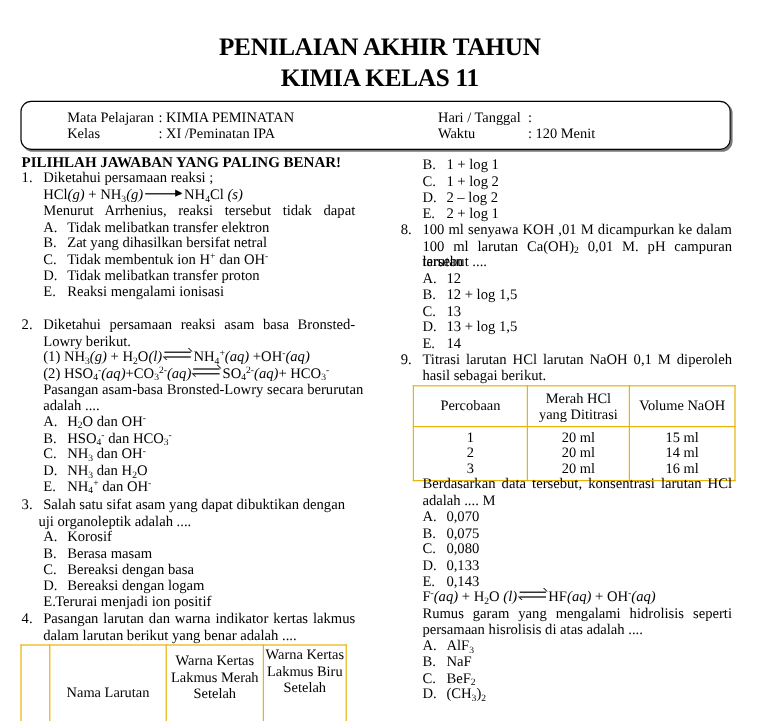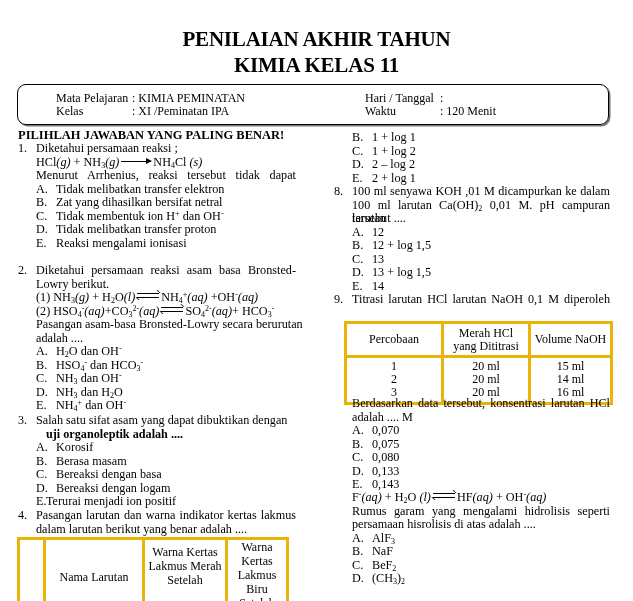--- a/index.html
+++ b/index.html
@@ -15,21 +15,21 @@
   .line { height:13.5px; white-space:nowrap; position:relative; }
   .just { text-align:justify; text-align-last:justify; white-space:normal; }
   .num { position:absolute; left:0; }
   .opt { position:absolute; }
   .opt-l { position:absolute; }
   sub, sup { font-size:8px; line-height:0; }
   sub { vertical-align:-2px; } sup { vertical-align:4px; }
   i { font-style:italic; }
   .heading { position:absolute; left:18px; top:128px; font-weight:bold; font-size:12.5px; line-height:14px; }
   table { border-collapse:collapse; position:absolute; font-size:12px; }
-  td, th { border:3px solid #eab308; font-weight:normal; text-align:center; padding:0; }
+  td, th { border:1px solid #eab308; font-weight:normal; text-align:center; padding:0; }
   .eqarrow { display:inline-block; width:22px; height:9px; position:relative; vertical-align:1px; margin:0 2px; }
   .eqarrow:before { content:""; position:absolute; left:0; right:0; top:2px; border-top:1px solid #000; }
   .eqarrow:after { content:""; position:absolute; left:0; right:0; top:6px; border-top:1px solid #000; }
   .eqarrow .h1 { position:absolute; right:0; top:-1px; width:5px; height:3px; border-right:1px solid #000; transform:skewX(45deg); }
   .eqarrow .h2 { position:absolute; left:0; top:6px; width:5px; height:3px; border-left:1px solid #000; transform:skewX(45deg); }
   .arrow { display:inline-block; width:30px; height:1px; background:#000; vertical-align:4px; position:relative; margin:0 2px; }
   .arrow:after { content:""; position:absolute; right:-1px; top:-3px; border-left:6px solid #000; border-top:3.5px solid transparent; border-bottom:3.5px solid transparent; }
 </style>
 </head>
 <body>
@@ -123,21 +123,21 @@
       <span class="opt" style="left:38px;">NH<sub>4</sub><sup>+</sup> dan OH<sup>-</sup></span>
     </div>
 </div>
 
 <div class="q-wrap" style="left:18px;top:414px;width:278px;">
   <div class="line">
       <span class="num">3.</span>
       <span style="position:absolute;left:18px;">Salah satu sifat asam yang dapat dibuktikan dengan</span>
     </div>
   <div class="line">
-      <span style="position:absolute;left:28px;font-weight:bold;">uji organoleptik adalah ....</span>
+      <span style="position:absolute;left:14px;">uji organoleptik adalah ....</span>
     </div>
   <div class="line">
       <span class="opt-l" style="left:18px;">A.</span>
       <span class="opt" style="left:38px;">Korosif</span>
     </div>
   <div class="line">
       <span class="opt-l" style="left:18px;">B.</span>
       <span class="opt" style="left:38px;">Berasa masam</span>
     </div>
   <div class="line">
@@ -223,20 +223,23 @@
   <div class="line">
       <span class="opt-l" style="left:18px;">E.</span>
       <span class="opt" style="left:38px;">14</span>
     </div>
 </div>
 
 <div class="q-wrap" style="left:334px;top:293px;width:276px;">
   <div class="line" style="margin-left:18px;">
       <span class="num" style="left:-18px;">9.</span>
       <div class="just">Titrasi larutan HCl larutan NaOH 0,1 M diperoleh</div>
+    </div>
+  <div class="line">
+      <span style="position:absolute;left:18px;">hasil sebagai berikut.</span>
     </div>
 </div>
 <table style="left:344px;top:321px;width:269px;">
   <tbody>
       <tr style="height:34px;">
     <th style="width:94px;">Percobaan</th>
     <th style="width:84px;line-height:13px;">
           <div>Merah HCl</div>
           <div>yang Dititrasi</div>
         </th>

